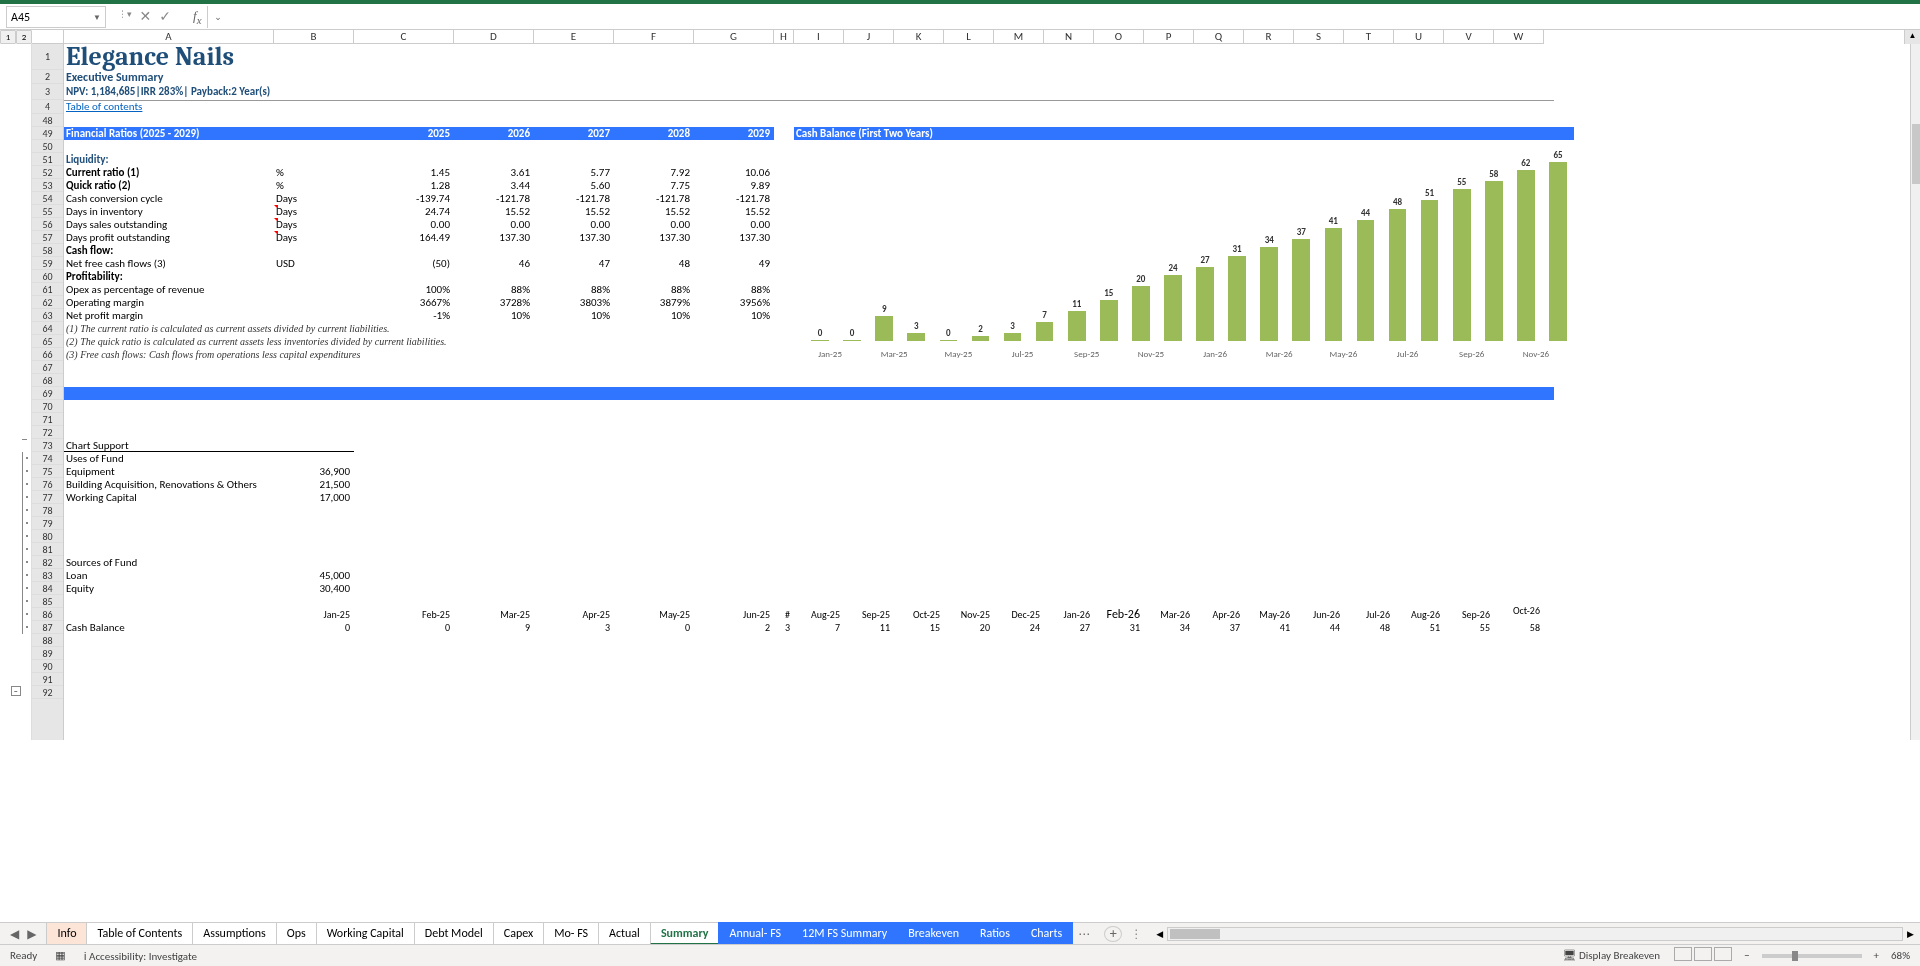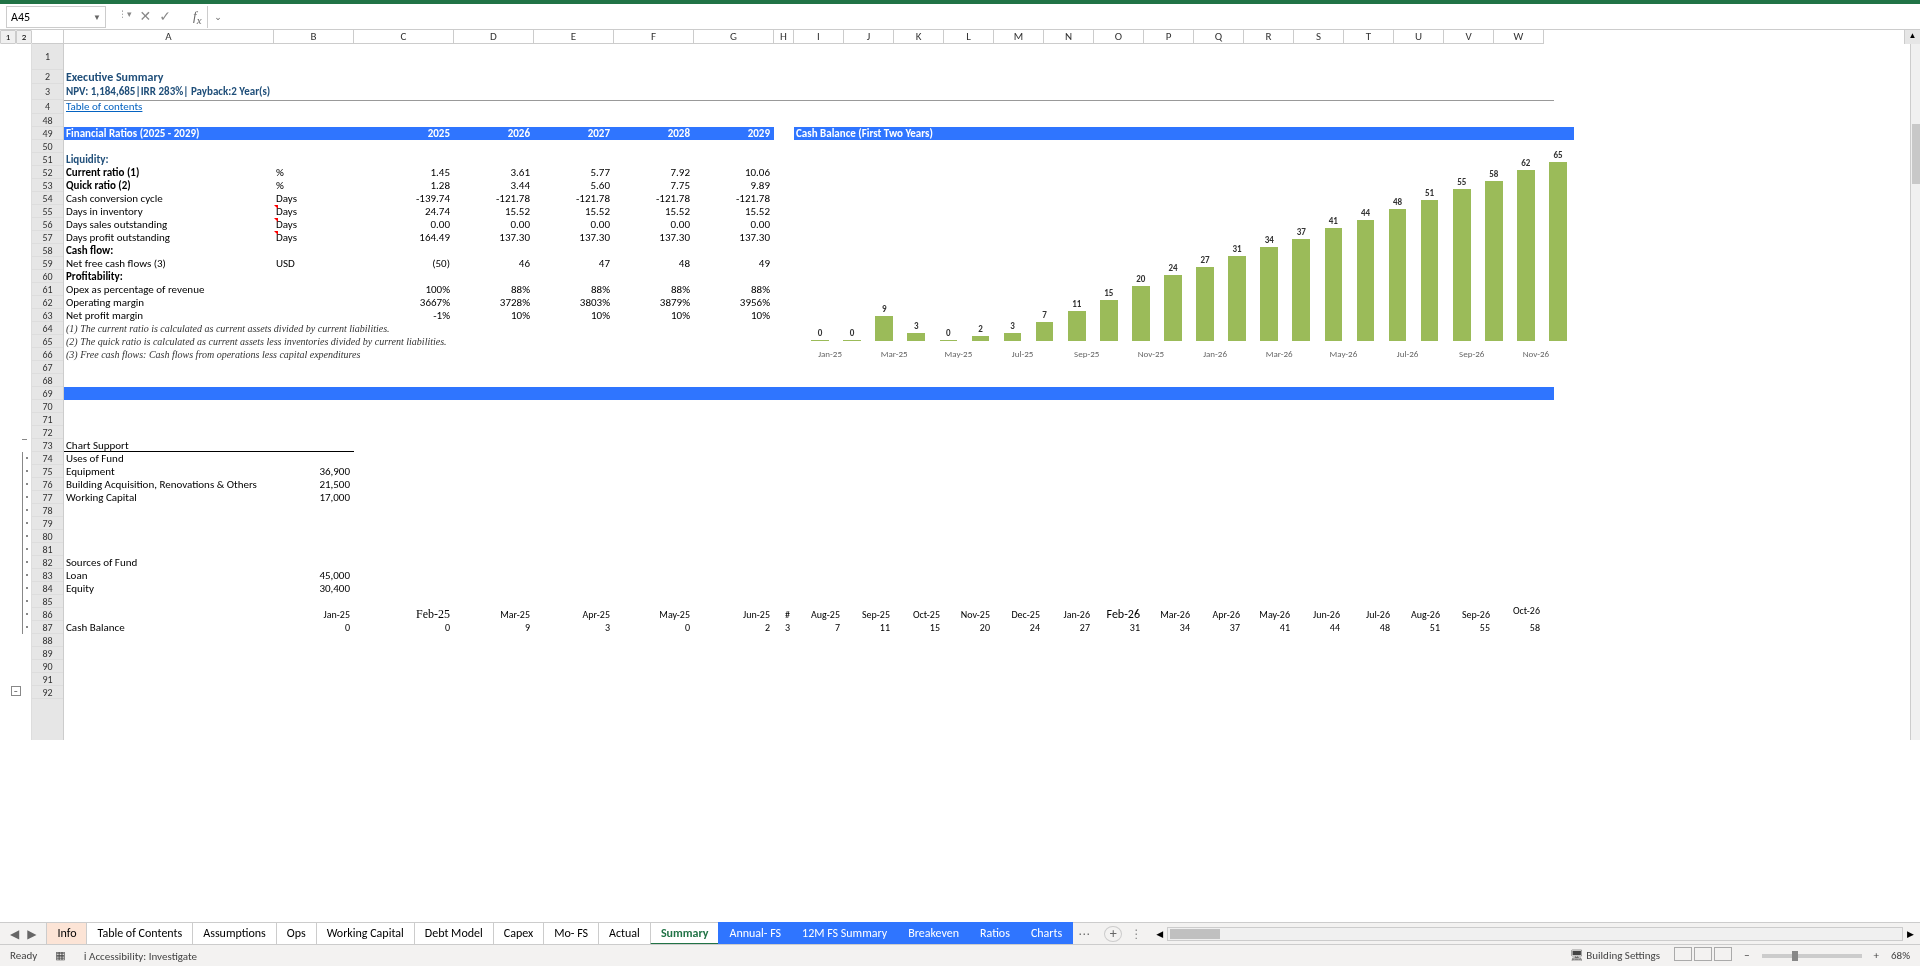--- a/index.html
+++ b/index.html
@@ -172,20 +172,21 @@
       <div class="rh" style="height: 13px; line-height: 13px;">88</div>
       <div class="rh" style="height: 13px; line-height: 13px;">89</div>
       <div class="rh" style="height: 13px; line-height: 13px;">90</div>
       <div class="rh" style="height: 13px; line-height: 13px;">91</div>
       <div class="rh" style="height: 13px; line-height: 13px;">92</div>
     </div>
   <div class="cells" id="cells">
     <div style="position:absolute;right:0;top:0;width:10px;height:100%;background:#f0f0f0;border-left:1px solid #ccc;">
         <div style="position:absolute;top:80px;width:8px;left:1px;height:60px;background:#c8c8c8;"></div>
     </div>
+  <div class="cell cell-l big-title" style="left: 0px; top: 0px; width: 400px; height: 26px; line-height: 26px;">Elegance Nails</div>
       <div class="cell cell-l sub-title" style="left: 0px; top: 26px; width: 300px; height: 14px; line-height: 14px;">Executive Summary</div>
       <div class="cell cell-l" style="left: 0px; top: 40px; width: 400px; height: 16px; line-height: 16px; font-weight: bold; color: rgb(31, 78, 121);">NPV: 1,184,685|IRR 283%| Payback:2 Year(s)</div>
       <div style="position: absolute; left: 0px; top: 56px; width: 1490px; height: 1px; background: rgb(153, 153, 153);"></div>
       <div class="cell cell-l link" style="left: 0px; top: 56px; width: 200px; height: 14px; line-height: 14px;">Table of contents</div>
       <div class="bluebar" style="top: 83px; width: 710px;"></div>
       <div class="cell cell-l" style="left: 0px; top: 83px; width: 250px; height: 13px; line-height: 13px; color: rgb(255, 255, 255); font-weight: bold; z-index: 2;">Financial Ratios (2025 - 2029)</div>
       <div class="cell" style="left: 290px; top: 83px; width: 100px; height: 13px; line-height: 13px; color: rgb(255, 255, 255); font-weight: bold; z-index: 2;">2025</div>
       <div class="cell" style="left: 390px; top: 83px; width: 80px; height: 13px; line-height: 13px; color: rgb(255, 255, 255); font-weight: bold; z-index: 2;">2026</div>
       <div class="cell" style="left: 470px; top: 83px; width: 80px; height: 13px; line-height: 13px; color: rgb(255, 255, 255); font-weight: bold; z-index: 2;">2027</div>
       <div class="cell" style="left: 550px; top: 83px; width: 80px; height: 13px; line-height: 13px; color: rgb(255, 255, 255); font-weight: bold; z-index: 2;">2028</div>
@@ -276,21 +277,21 @@
       <div class="cell cell-l" style="left: 0px; top: 434px; width: 210px; height: 13px; line-height: 13px;">Building Acquisition, Renovations &amp; Others</div>
       <div class="cell" style="left: 210px; top: 434px; width: 80px; height: 13px; line-height: 13px;">21,500</div>
       <div class="cell cell-l" style="left: 0px; top: 447px; width: 210px; height: 13px; line-height: 13px;">Working Capital</div>
       <div class="cell" style="left: 210px; top: 447px; width: 80px; height: 13px; line-height: 13px;">17,000</div>
       <div class="cell cell-l" style="left: 0px; top: 512px; width: 210px; height: 13px; line-height: 13px;">Sources of Fund</div>
       <div class="cell cell-l" style="left: 0px; top: 525px; width: 210px; height: 13px; line-height: 13px;">Loan</div>
       <div class="cell" style="left: 210px; top: 525px; width: 80px; height: 13px; line-height: 13px;">45,000</div>
       <div class="cell cell-l" style="left: 0px; top: 538px; width: 210px; height: 13px; line-height: 13px;">Equity</div>
       <div class="cell" style="left: 210px; top: 538px; width: 80px; height: 13px; line-height: 13px;">30,400</div>
       <div class="cell" style="left: 210px; top: 564px; width: 80px; height: 13px; line-height: 13px; font-size: 10px;">Jan-25</div>
-      <div class="cell" style="left: 290px; top: 564px; width: 100px; height: 13px; line-height: 13px; font-size: 12px; font-family: Liberation Serif, serif;">Feb-25</div>
+      <div class="cell" style="left: 290px; top: 564px; width: 100px; height: 13px; line-height: 13px; font-size: 10px;">Feb-25</div>
       <div class="cell" style="left: 390px; top: 564px; width: 80px; height: 13px; line-height: 13px; font-size: 10px;">Mar-25</div>
       <div class="cell" style="left: 470px; top: 564px; width: 80px; height: 13px; line-height: 13px; font-size: 10px;">Apr-25</div>
       <div class="cell" style="left: 550px; top: 564px; width: 80px; height: 13px; line-height: 13px; font-size: 10px;">May-25</div>
       <div class="cell" style="left: 630px; top: 564px; width: 80px; height: 13px; line-height: 13px; font-size: 10px;">Jun-25</div>
       <div class="cell" style="left: 710px; top: 564px; width: 20px; height: 13px; line-height: 13px; font-size: 10px;">#</div>
       <div class="cell" style="left: 730px; top: 564px; width: 50px; height: 13px; line-height: 13px; font-size: 10px;">Aug-25</div>
       <div class="cell" style="left: 780px; top: 564px; width: 50px; height: 13px; line-height: 13px; font-size: 10px;">Sep-25</div>
       <div class="cell" style="left: 830px; top: 564px; width: 50px; height: 13px; line-height: 13px; font-size: 10px;">Oct-25</div>
       <div class="cell" style="left: 880px; top: 564px; width: 50px; height: 13px; line-height: 13px; font-size: 10px;">Nov-25</div>
       <div class="cell" style="left: 930px; top: 564px; width: 50px; height: 13px; line-height: 13px; font-size: 10px;">Dec-25</div>
@@ -431,21 +432,21 @@
     <span>Ready</span>
     <span>▦</span>
     <span>
       <span>ℹ</span>
       <span>Accessibility: Investigate</span>
     </span>
   </div>
   <div class="right">
     <span>
       <span>🖥</span>
-      <span>Building Settings</span>
+      <span>Display Breakeven</span>
     </span>
     <span class="view-btns"><span></span><span></span><span></span></span>
     <span>−</span>
     <div class="zoom-slider">
         <div class="zoom-thumb"></div>
       </div>
     <span>+</span>
     <span>68%</span>
   </div>
 </div>

